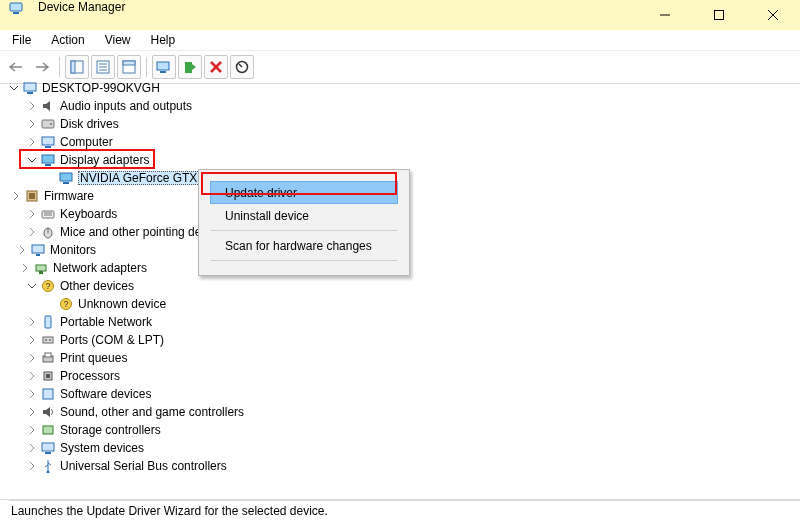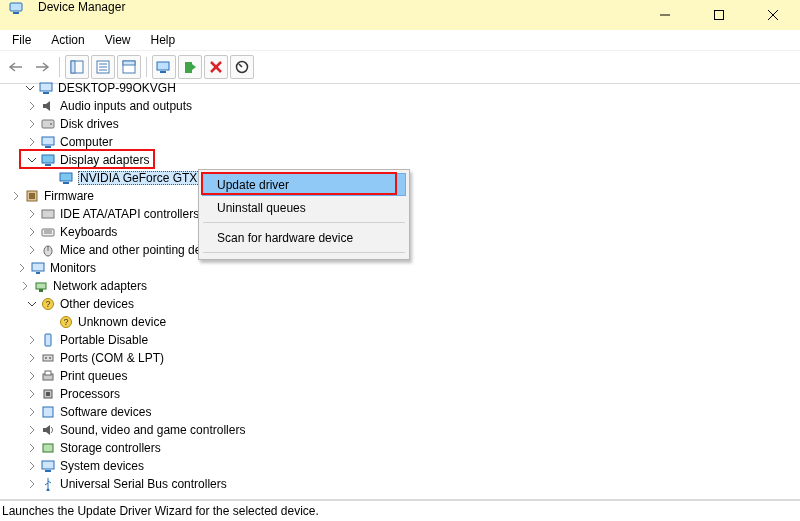--- a/index.html
+++ b/index.html
@@ -106,21 +106,21 @@
     pointer-events: none;
     box-sizing: border-box;
   }
   .ctx-menu {
     position: absolute;
     top: 169px; left: 198px;
     width: 212px;
     background: #f2f2f2;
     border: 1px solid #b7b7b7;
     box-shadow: 2px 3px 3px rgba(0,0,0,0.25);
-    padding: 3px;
+    padding: 11px;
     box-sizing: border-box;
   }
   .ctx-item {
     height: 23px;
     display: flex;
     align-items: center;
     padding: 0 14px;
     font-size: 12px;
     border: 1px solid transparent;
     box-sizing: border-box;
@@ -129,21 +129,21 @@
     background: #90c8f6;
     border: 1px solid #6aaeed;
   }
   .ctx-item.bold { font-weight: 600; }
   .ctx-sep {
     height: 1px; background: #d0d0d0;
     margin: 3px 1px;
   }
   .statusbar {
     position: absolute;
-    bottom: 0; left: 0; right: 0;
+    bottom: 0; left: 9px; right: 0;
     height: 20px;
     border-top: 1px solid #dadada;
     display: flex;
     align-items: center;
     padding: 0 2px;
     font-size: 12px;
     background: #fff;
   }
   .top-border { border-top: 1px solid #dadada; position: absolute; left:0; right:0; bottom: 21px; height:0; }
   svg { display:block; }
@@ -239,21 +239,21 @@
   <div class="tb-btn">
     <svg width="14" height="14">
         <circle cx="7" cy="7" r="5.5" fill="none" stroke="#333" stroke-width="1.5"></circle>
         <path d="M7 7 L4 4" stroke="#333" stroke-width="1.5"></path>
       </svg>
   </div>
 </div>
 
 <div class="tree">
 
-  <div class="node" style="padding-left:24px">
+  <div class="node" style="padding-left:8px">
     <span class="twisty">
       <svg width="10" height="10">
           <path d="M1 3 L5 7 L9 3" fill="none" stroke="#444"></path>
         </svg>
     </span>
     <span class="dev-icon">
       <svg width="16" height="16">
           <rect x="2" y="3" width="12" height="8" fill="#cfe5fb" stroke="#2a6fb6"></rect>
           <rect x="5" y="12" width="6" height="2" fill="#2a6fb6"></rect>
         </svg>
@@ -340,33 +340,20 @@
     <span class="dev-icon">
         <svg width="14" height="14">
           <rect x="2" y="2" width="10" height="10" fill="#dec49a" stroke="#8a6b34"></rect>
           <rect x="4" y="4" width="6" height="6" fill="#8a6b34"></rect>
         </svg>
       </span>
     <span class="label">Firmware</span>
   </div>
 
 
-  <div class="node" style="padding-left:26px">
-    <span class="twisty">
-        <svg width="10" height="10">
-          <path d="M3 1 L7 5 L3 9" fill="none" stroke="#888"></path>
-        </svg>
-      </span>
-    <span class="dev-icon">
-        <svg width="14" height="14">
-          <rect x="1" y="3" width="12" height="8" fill="#d5d5d5" stroke="#777"></rect>
-        </svg>
-      </span>
-    <span class="label">IDE ATA/ATAPI controllers</span>
-  </div>
 
   <div class="node" style="padding-left:26px">
     <span class="twisty">
         <svg width="10" height="10">
           <path d="M3 1 L7 5 L3 9" fill="none" stroke="#888"></path>
         </svg>
       </span>
     <span class="dev-icon">
         <svg width="14" height="14">
           <rect x="1" y="4" width="12" height="7" rx="1" fill="#eee" stroke="#777"></rect>
@@ -452,21 +439,21 @@
     <span class="twisty">
         <svg width="10" height="10">
           <path d="M3 1 L7 5 L3 9" fill="none" stroke="#888"></path>
         </svg>
       </span>
     <span class="dev-icon">
         <svg width="14" height="14">
           <rect x="4" y="1" width="6" height="12" rx="1" fill="#cfe5fb" stroke="#2a6fb6"></rect>
         </svg>
       </span>
-    <span class="label">Portable Disable</span>
+    <span class="label">Portable Network</span>
   </div>
 
   <div class="node" style="padding-left:26px">
     <span class="twisty">
         <svg width="10" height="10">
           <path d="M3 1 L7 5 L3 9" fill="none" stroke="#888"></path>
         </svg>
       </span>
     <span class="dev-icon">
         <svg width="14" height="14">
@@ -527,21 +514,21 @@
         <svg width="10" height="10">
           <path d="M3 1 L7 5 L3 9" fill="none" stroke="#888"></path>
         </svg>
       </span>
     <span class="dev-icon">
         <svg width="14" height="14">
           <path d="M2 5h3l4-3v10l-4-3H2z" fill="#5b5b5b"></path>
           <path d="M10 4c2 2 2 4 0 6" fill="none" stroke="#5b5b5b"></path>
         </svg>
       </span>
-    <span class="label">Sound, video and game controllers</span>
+    <span class="label">Sound, other and game controllers</span>
   </div>
 
   <div class="node" style="padding-left:26px">
     <span class="twisty">
         <svg width="10" height="10">
           <path d="M3 1 L7 5 L3 9" fill="none" stroke="#888"></path>
         </svg>
       </span>
     <span class="dev-icon">
         <svg width="14" height="14">
@@ -583,25 +570,25 @@
 
 </div>
 
 <div class="hl-red" style="left:19px; top:149px; width:136px; height:20px;"></div>
 
 <div class="ctx-menu">
   <div class="ctx-item highlighted">
     <span>Update driver</span>
   </div>
   <div class="ctx-item">
-    <span>Uninstall queues</span>
+    <span>Uninstall device</span>
   </div>
   <div class="ctx-sep"></div>
   <div class="ctx-item">
-    <span>Scan for hardware device</span>
+    <span>Scan for hardware changes</span>
   </div>
   <div class="ctx-sep"></div>
 </div>
 
 <div class="hl-red" style="left:201px; top:172px; width:196px; height:23px;"></div>
 
 <div class="top-border"></div>
 
 <div class="statusbar">
   <span>Launches the Update Driver Wizard for the selected device.</span>

